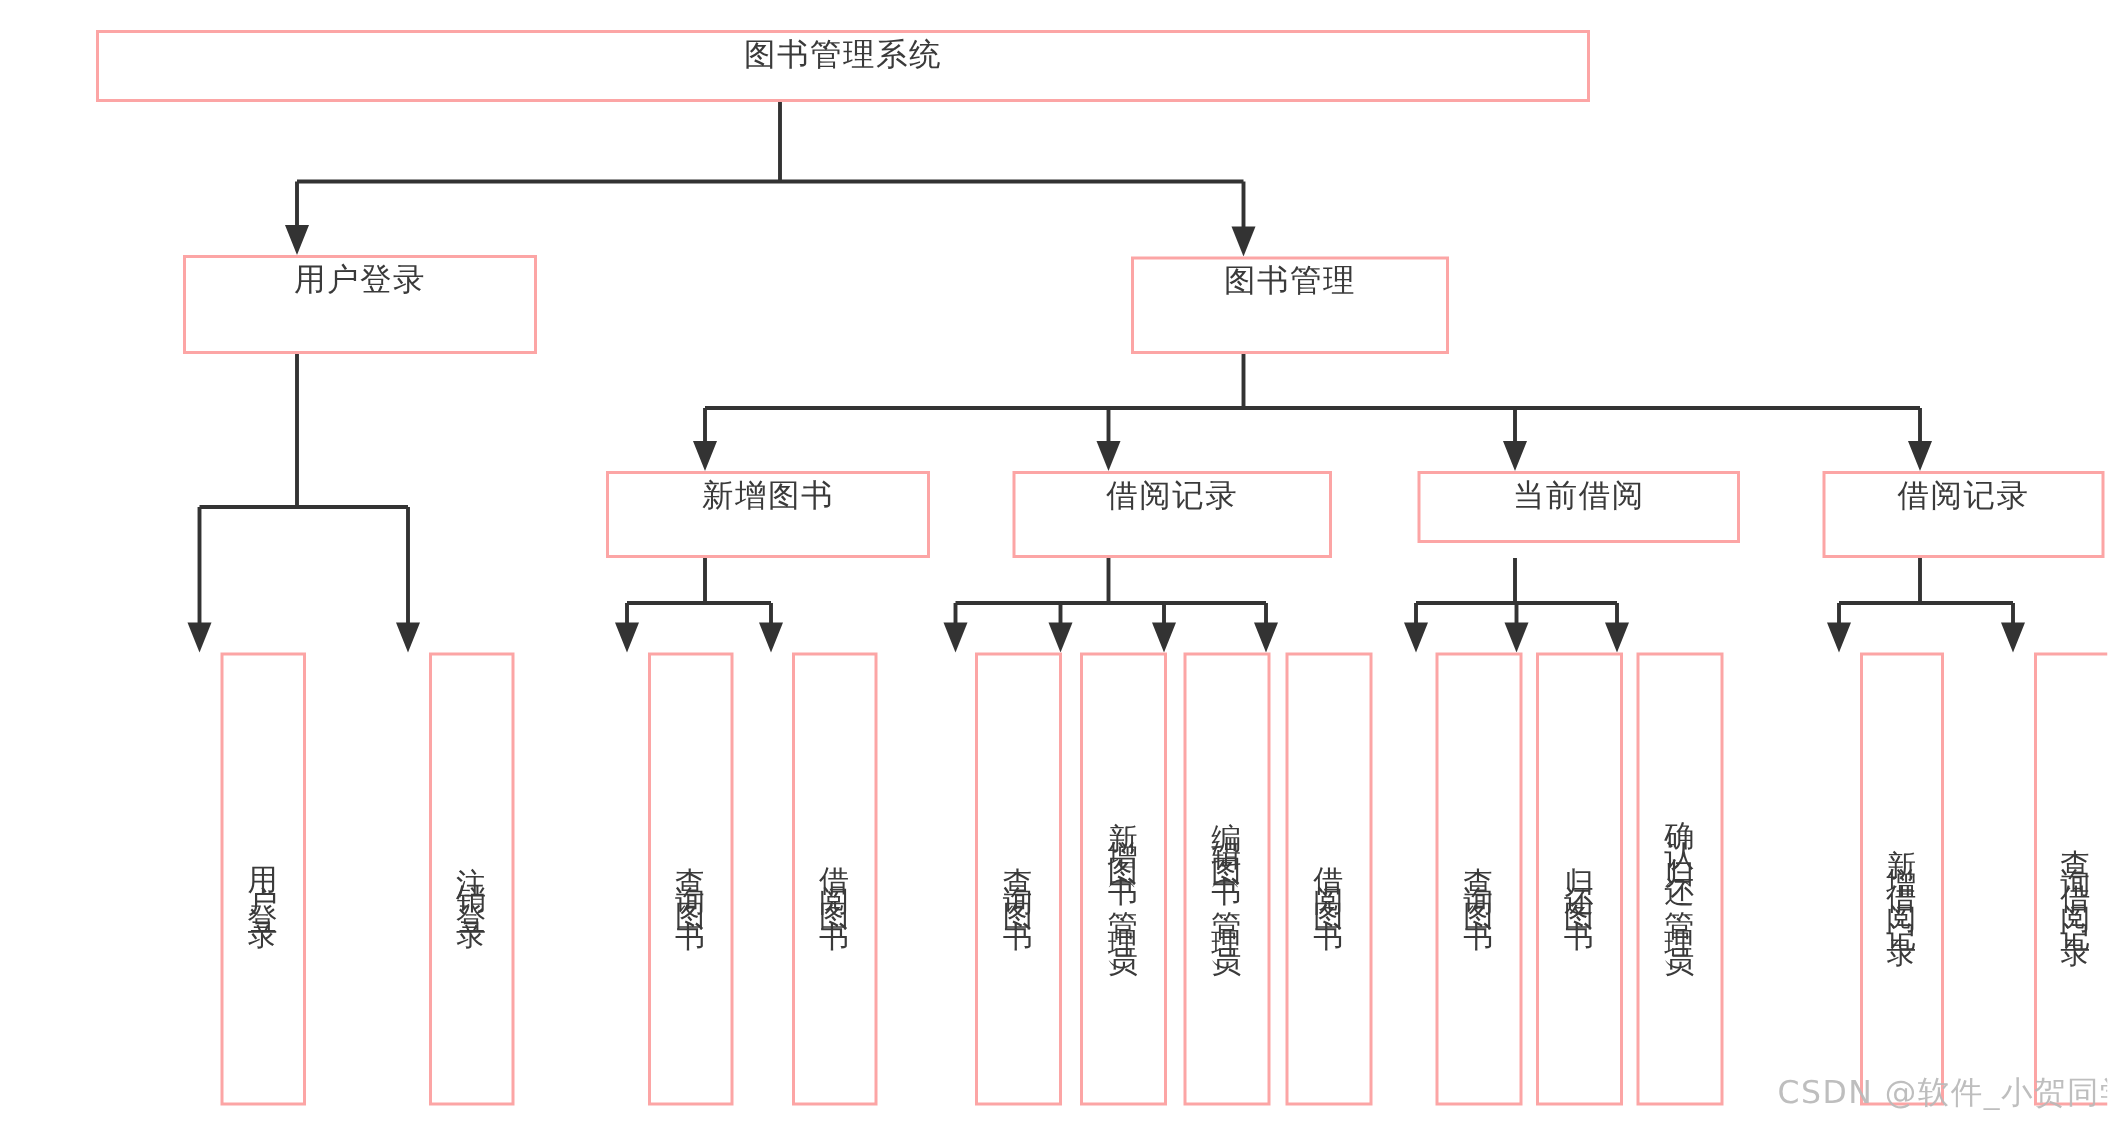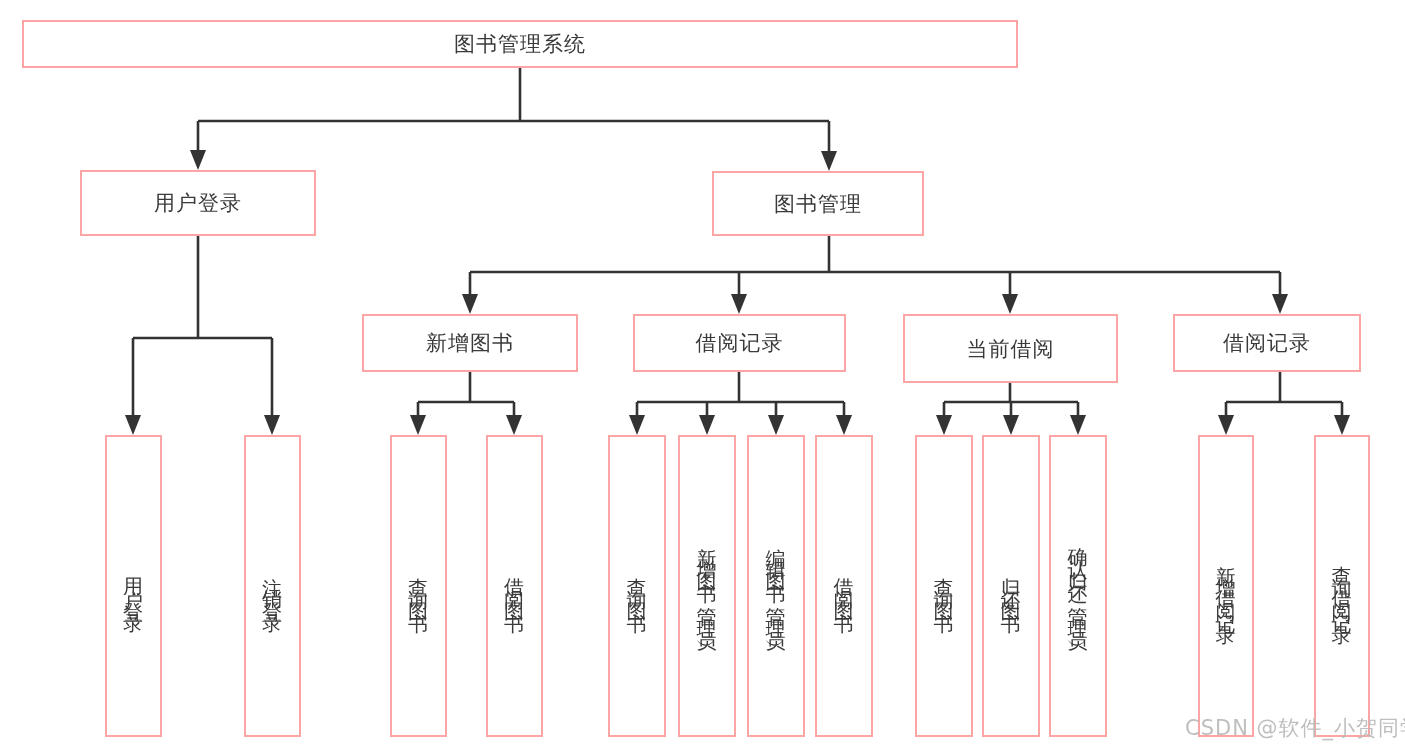--- a/index.html
+++ b/index.html
@@ -3,21 +3,21 @@
 <meta charset="utf-8">
 <style>
   html,body{margin:0;padding:0;background:#ffffff;}
   #stage{
     position:relative;width:1405px;height:747px;background:#ffffff;overflow:hidden;
     font-family:"DejaVu Sans","Liberation Sans",sans-serif;color:#3a3a3a;
   }
   #wires{position:absolute;left:0;top:0;width:1405px;height:747px;}
   .node{
     position:absolute;box-sizing:border-box;background:#ffffff;border:2px solid #fca5a5;
-    display:flex;align-items:center;justify-content:center;text-align:center;
+    display:flex;justify-content:center;text-align:center;margin-left:42px;
   }
   .node.root{border-width:2px;font-size:20px;}
   .node.h{font-size:21px;letter-spacing:1px;}
   .node.v{font-size:20px;}
   .node.v .vlabel{
     writing-mode:vertical-rl;text-orientation:mixed;letter-spacing:12px;
     line-height:1.1;white-space:nowrap;
   }
   .label{pointer-events:none;}
   #watermark{
@@ -106,21 +106,21 @@
   <div class="node h" style="left:712px;top:171px;width:212px;height:65px">
     <span class="label">图书管理</span>
   </div>
 
   <div class="node h" style="left:362px;top:314px;width:216px;height:58px">
     <span class="label">新增图书</span>
   </div>
   <div class="node h" style="left:633px;top:314px;width:213px;height:58px">
     <span class="label">借阅记录</span>
   </div>
-  <div class="node h" style="left:903px;top:314px;width:215px;height:69px">
+  <div class="node h" style="left:903px;top:314px;width:215px;height:48px">
     <span class="label">当前借阅</span>
   </div>
   <div class="node h" style="left:1173px;top:314px;width:188px;height:58px">
     <span class="label">借阅记录</span>
   </div>
 
   <div class="node v" style="left:105px;top:435px;width:57px;height:302px">
     <span class="label vlabel">用户登录</span>
   </div>
   <div class="node v" style="left:244px;top:435px;width:57px;height:302px">

